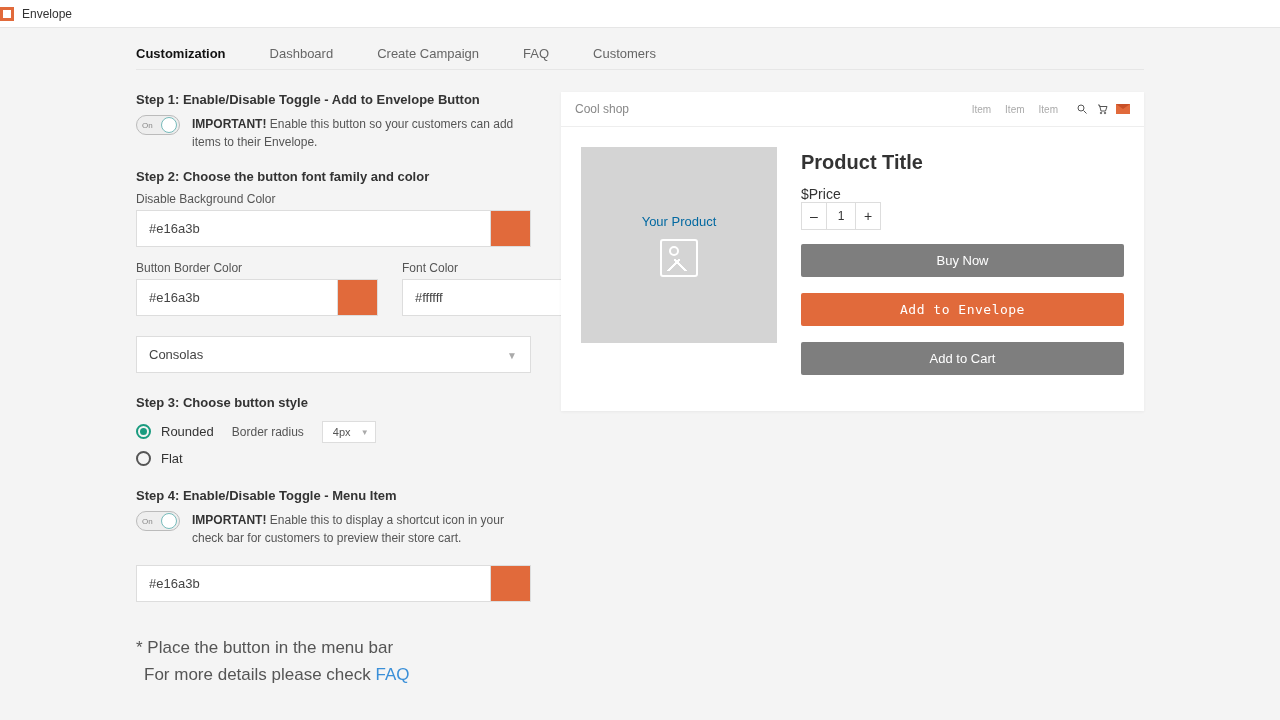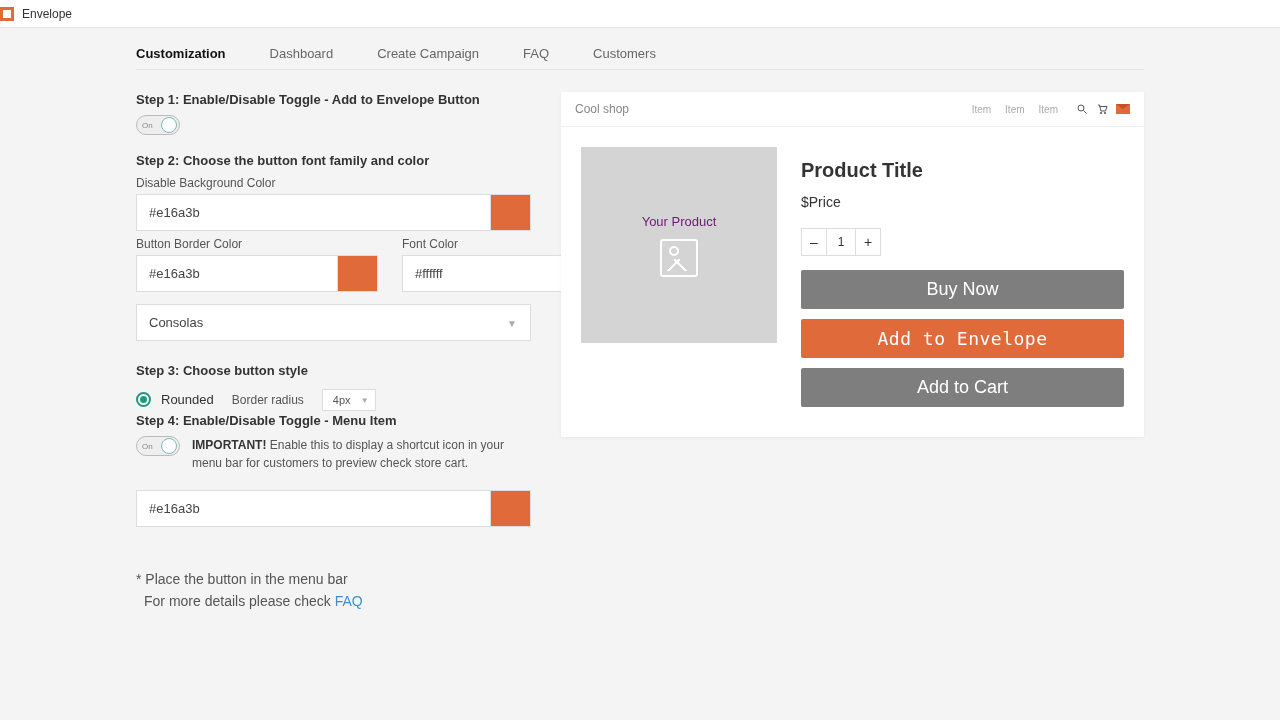--- a/index.html
+++ b/index.html
@@ -15,59 +15,59 @@
   .left{width:395px}
   .right{flex:1}
   .step{font-weight:600;font-size:13px;color:#333;margin-bottom:8px}
   .toggle-row{display:flex;gap:12px;align-items:flex-start;margin-bottom:18px}
   .toggle{width:44px;height:20px;border:1px solid #bbb;border-radius:12px;background:#eee;position:relative;flex-shrink:0;display:flex;align-items:center}
   .toggle .lbl{font-size:8px;color:#888;margin-left:5px}
   .toggle .knob{width:16px;height:16px;border:1px solid #7bb;background:#fff;border-radius:50%;position:absolute;right:2px;top:1px}
   .imp{font-size:12px;line-height:1.5;color:#555}
   .imp b{color:#333}
   .label{font-size:12px;color:#555;margin:6px 0 4px}
-  .row-color{display:flex;margin-bottom:0}
+  .row-color{display:flex;margin-bottom:8px}
   .inp{background:#fff;border:1px solid #ddd;padding:10px 12px;font-size:13px;color:#444;flex:1}
   .swatch{width:40px;border:1px solid #ddd;border-left:none}
   .two{display:flex;gap:24px}
   .two>div{flex:1}
   .select{position:relative;margin-top:12px;margin-bottom:22px}
   .select .caret{position:absolute;right:14px;top:50%;transform:translateY(-50%);color:#aaa;font-size:10px}
   .radio-row{display:flex;align-items:center;gap:10px;margin:6px 0}
   .radio{width:15px;height:15px;border:2px solid #1a9b7f;border-radius:50%;display:flex;align-items:center;justify-content:center}
   .radio.off{border-color:#555}
   .radio .dot{width:7px;height:7px;background:#1a9b7f;border-radius:50%}
   .rlabel{font-size:13px}
   .rline1{display:flex;align-items:center;gap:18px}
   .small-sel{border:1px solid #ddd;background:#fff;padding:4px 24px 4px 10px;font-size:11px;color:#555;position:relative}
   .small-sel .car{position:absolute;right:6px;top:6px;color:#aaa;font-size:8px}
-  .note{font-size:14px;color:#555;margin-top:41px;line-height:1.6}
+  .note{font-size:17px;color:#555;margin-top:32px;line-height:1.6}
   .note .ind{margin-left:8px}
   .faqlink{color:#3a8fd8}
   
   .preview{background:#fff;padding:0;box-shadow:0 1px 3px rgba(0,0,0,.05)}
   .phead{display:flex;align-items:center;padding:10px 14px;border-bottom:1px solid #eee}
   .pshop{color:#888;font-size:12px}
   .pmenu{display:flex;gap:14px;margin-left:auto;margin-right:18px}
   .pmenu span{color:#aaa;font-size:10px}
   .picons{display:flex;gap:8px;align-items:center}
   .pi{width:12px;height:12px}
   .pbody{display:flex;padding:20px;gap:24px}
   .pimg{width:196px;height:196px;background:#d4d4d4;display:flex;flex-direction:column;align-items:center;justify-content:center;gap:10px}
-  .pimg-t{color:#701a75;font-size:13px}
+  .pimg-t{color:#0369a1;font-size:13px}
   .pic-ic{width:38px;height:38px;border:2px solid #fff;border-radius:3px;position:relative}
   .pic-ic:before{content:"";position:absolute;width:6px;height:6px;border:2px solid #fff;border-radius:50%;top:5px;left:7px}
   .pic-ic:after{content:"";position:absolute;bottom:4px;left:4px;right:4px;height:12px;background:linear-gradient(135deg,transparent 45%,#fff 45%,#fff 55%,transparent 55%),linear-gradient(45deg,transparent 45%,#fff 45%,#fff 55%,transparent 55%);background-size:18px 18px;background-position:-4px 0,8px 0;background-repeat:no-repeat}
   .pinfo{flex:1}
-  .ptitle{font-size:20px;font-weight:700;margin:12px 0 12px}
-  .pprice{font-size:14px;margin-bottom:18px}
+  .ptitle{font-size:20px;font-weight:700;margin:4px 0 12px}
+  .pprice{font-size:14px;}
   .qty{display:flex;margin-bottom:14px}
   .qbtn{width:26px;height:28px;border:1px solid #ddd;background:#fff;display:flex;align-items:center;justify-content:center;font-size:14px}
   .qv{width:28px;height:28px;border-top:1px solid #ddd;border-bottom:1px solid #ddd;display:flex;align-items:center;justify-content:center;font-size:12px}
-  .pbtn{display:block;width:100%;padding:9px 0;text-align:center;color:#fff;font-size:18px;background:#7e7e7e;margin-bottom:10px;border-radius:2px}
+  .pbtn{display:block;width:100%;padding:9px 0;text-align:center;color:#fff;font-size:13px;background:#7e7e7e;margin-bottom:16px;border-radius:2px}
   .pbtn.env{background:#e16a3b;font-family:Consolas,monospace;letter-spacing:.5px}
   .envicon{width:14px;height:10px;background:#e16a3b;position:relative}
   .envicon:before{content:"";position:absolute;top:0;left:0;right:0;border-left:7px solid transparent;border-right:7px solid transparent;border-top:5px solid #c85028}
   svg{display:block}
 </style>
 </head>
 <body>
 
 <div class="topbar">
   <div class="logo"></div>
@@ -85,20 +85,23 @@
 
   <div class="cols">
     <div class="left">
 
       <div class="step">Step 1: Enable/Disable Toggle - Add to Envelope Button</div>
       <div class="toggle-row">
         <div class="toggle">
           <span class="lbl">On</span>
           <div class="knob"></div>
         </div>
+        <div class="imp">
+          <b>IMPORTANT!</b> <span>Enable this button so your customers can add items to their Envelope.</span>
+        </div>
       </div>
 
       <div class="step">Step 2: Choose the button font family and color</div>
       <div class="label">Disable Background Color</div>
       <div class="row-color">
         <input class="inp" value="#e16a3b" style="">
         <div class="swatch" style="background:#e16a3b"></div>
       </div>
       <div class="two">
         <div>
@@ -127,29 +130,33 @@
           <div class="radio">
               <div class="dot"></div>
             </div>
           <span class="rlabel">Rounded</span>
         </div>
         <span class="rlabel" style="color:#555;font-size:12px">Border radius</span>
         <div class="small-sel">
           <span>4px</span><span class="car">▼</span>
         </div>
       </div>
+      <div class="radio-row" style="margin-bottom:22px">
+        <div class="radio off"></div>
+        <span class="rlabel">Flat</span>
+      </div>
 
       <div class="step">Step 4: Enable/Disable Toggle - Menu Item</div>
       <div class="toggle-row">
         <div class="toggle">
           <span class="lbl">On</span>
           <div class="knob"></div>
         </div>
         <div class="imp">
-          <b>IMPORTANT!</b> <span>Enable this to display a shortcut icon in your menu bar for customers to preview check store cart.</span>
+          <b>IMPORTANT!</b> <span>Enable this to display a shortcut icon in your check bar for customers to preview their store cart.</span>
         </div>
       </div>
       <div class="row-color">
         <input class="inp" value="#e16a3b" style="">
         <div class="swatch" style="background:#e16a3b"></div>
       </div>
 
       <div class="note">
         <div>*  Place the button in the menu bar</div>
         <div class="ind"><span>For more details please check </span><span class="faqlink">FAQ</span></div>

